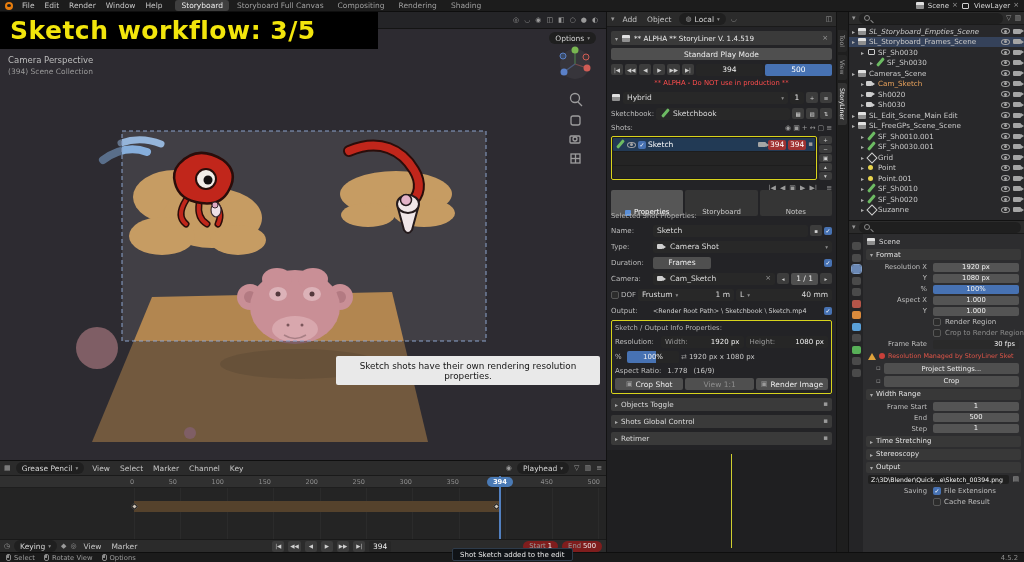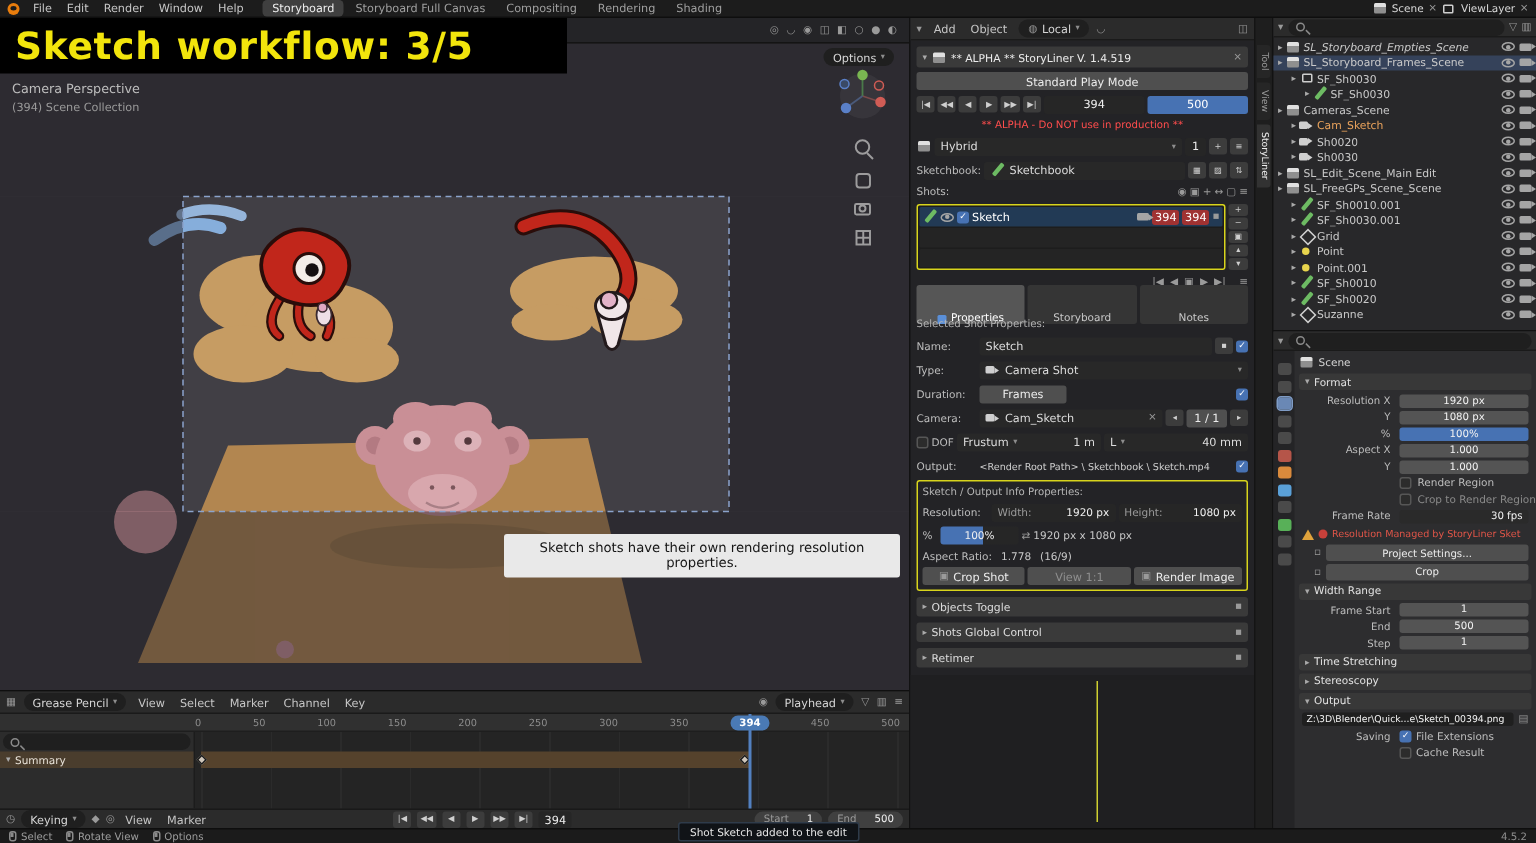--- a/index.html
+++ b/index.html
@@ -80,21 +80,21 @@
 .dp-chan-row{height:11px;background:#4a3d2d;display:flex;align-items:center;gap:3px;padding:0 4px;color:#e8e2d8;font-size:7px}
 .dp-grid{position:absolute;left:130px;top:27px;right:0;bottom:0;background:#242424;background-image:repeating-linear-gradient(90deg,#2b2b2b 0 1px,transparent 1px 46.4px);background-position:4px 0}
 .dp-band{position:absolute;left:4px;top:13px;width:366px;height:11px;background:#55422c}
 .kf{position:absolute;width:5px;height:5px;background:#cfc6ba;border:1px solid #1a1a1a;transform:rotate(45deg);top:16px}
 .playhead-line{position:absolute;left:499px;top:15px;bottom:0;width:2px;background:#5280c0;z-index:3}
 .playhead-badge{position:absolute;left:487px;top:16px;width:26px;height:10px;border-radius:5px;background:#4a7ab5;color:#fff;font-size:6.8px;font-weight:bold;display:flex;align-items:center;justify-content:center;z-index:4}
 
 
 .tfooter{position:absolute;left:0;top:539px;width:606px;height:13px;background:#2b2b2b;border-top:1px solid #191919;display:flex;align-items:center;gap:4px;padding:0 4px}
 .flex1{flex:1}
-.rangepill{background:#404040;border-radius:6px;height:11px;display:flex;align-items:center;gap:12px;padding:0 6px}
+.rangepill{background:#7f1d1d;border-radius:6px;height:11px;display:flex;align-items:center;gap:2px;padding:0 6px}
 .rangepill .rl{color:#9a9a9a;font-size:6.8px}
 .rangepill .rv{color:#eee;font-size:6.8px}
 
 
 .sl{position:absolute;left:606px;top:12px;width:230px;height:540px;background:#232326;border-left:1px solid #121212}
 .sl-header{height:15px;background:#2b2b2b;display:flex;align-items:center;gap:5px;padding:0 4px;border-bottom:1px solid #1a1a1a}
 .sl-body{display:flex;flex-direction:column;gap:3px;padding:4px 4px 0 4px;height:525px}
 .slrow{display:flex;align-items:center;gap:2px;height:13px;flex:0 0 auto}
 .sl-title{background:#3a3a3a;border-radius:2px;height:14px;display:flex;align-items:center;gap:3px;padding:0 4px;font-size:7.2px;color:#ececec;flex:0 0 auto}
 .alpha-warn{color:#ff4d4d;text-align:center;font-size:6.8px;height:9px;flex:0 0 auto}
@@ -334,31 +334,20 @@
           <span class="tick">150</span>
           <span class="tick">200</span>
           <span class="tick">250</span>
           <span class="tick">300</span>
           <span class="tick">350</span>
           <span class="tick">400</span>
           <span class="tick">450</span>
           <span class="tick">500</span>
         </div>
     </div>
-    <div class="dp-channels">
-      <div class="dp-search">
-        <div class="srch">
-            <span class="mag"></span>
-          </div>
-      </div>
-      <div class="dp-chan-row">
-        <span class="tri">▾</span>
-          <span>Summary</span>
-      </div>
-    </div>
     <div class="dp-grid">
       <div class="dp-band"></div>
       <span class="kf" style="left:2px"></span>
       <span class="kf" style="left:364px"></span>
     </div>
     <div class="playhead-line"></div>
     <div class="playhead-badge">394</div>
   </div>
 
   <div class="tfooter">

